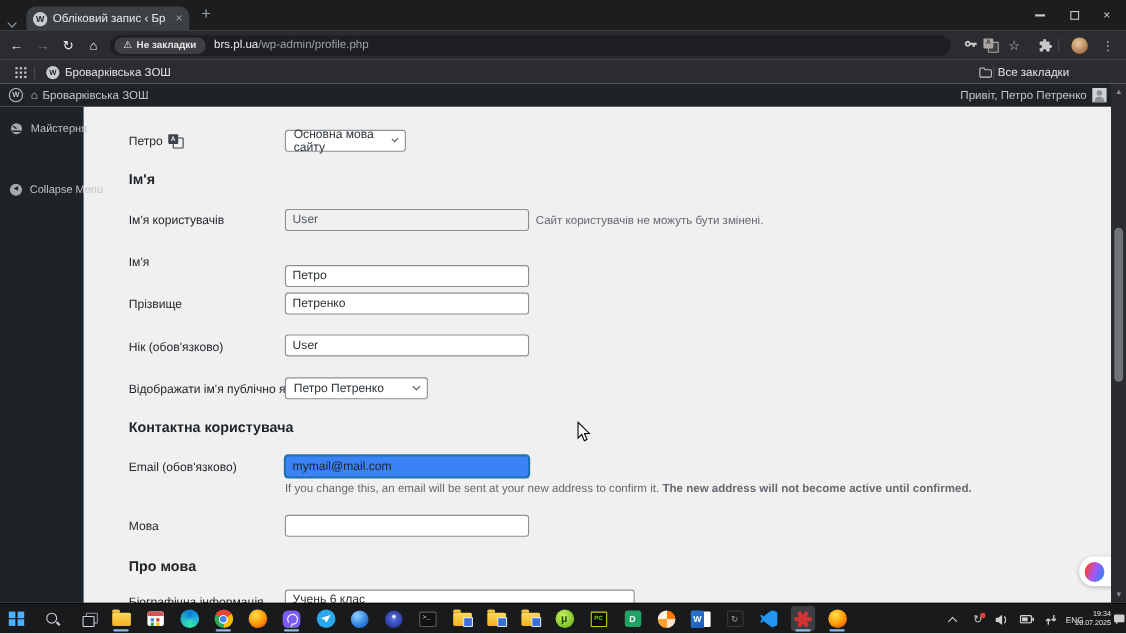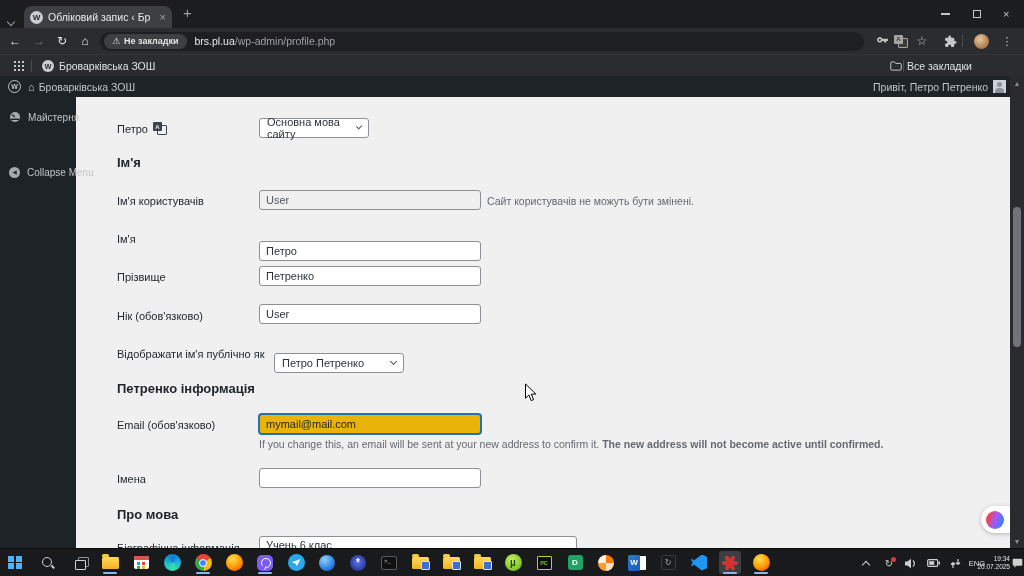--- a/index.html
+++ b/index.html
@@ -56,21 +56,21 @@
   .sbitem.active { background:#2271b1; color:#fff; }
   .sbitem.active::after { content:''; position:absolute; left:100px; top:50%; margin-top:-5px; border:5px solid transparent; border-left:6px solid #2271b1; }
   .collapse-ic { width:11px; height:11px; border-radius:50%; background:#a7aaad; color:#1d2327; font-size:5.5px; display:flex; align-items:center; justify-content:center; }
 
   
   .label { position:absolute; left:117px; font-size:11px; color:#23282d; }
   .heading { position:absolute; left:117px; font-size:13px; font-weight:bold; color:#1d2327; }
   .note { position:absolute; font-size:10.5px; color:#646970; }
   .wpinput { position:absolute; left:259px; width:222px; height:20px; border:1px solid #8c8f94; border-radius:3px; background:#fff; font:11px "Liberation Sans","DejaVu Sans",sans-serif; color:#2c3338; padding:0 6px; }
   .wpinput.disabled { background:#f0f0f1; color:#50575e; }
-  .wpinput.focused { background:#eab308; border-color:#2271b1; box-shadow:0 0 0 1px #2271b1; color:#1d2327; }
+  .wpinput.focused { background:#3b82f6; border-color:#2271b1; box-shadow:0 0 0 1px #2271b1; color:#1d2327; }
   .wpselect { position:absolute; left:259px; height:20px; border:1px solid #8c8f94; border-radius:3px; background:#fff; font-size:11px; color:#2c3338; display:flex; align-items:center; justify-content:space-between; padding:0 7px; }
   .selchev { width:5px; height:5px; border-right:1.5px solid #50575e; border-bottom:1.5px solid #50575e; transform:rotate(45deg); margin-top:-3px; }
   .transicon { position:relative; width:14px; height:13px; display:inline-block; }
   .transicon::before { content:''; position:absolute; right:0; bottom:0; width:8px; height:8px; border:1.2px solid #3c434a; border-radius:1px; background:#f0f0f1; }
   .transicon i { position:absolute; left:0; top:0; width:9px; height:9px; background:#3c434a; border-radius:1px; color:#f0f0f1; font-style:normal; font-size:6px; font-weight:bold; display:flex; align-items:center; justify-content:center; }
   .wpbio { position:absolute; left:259px; top:536px; width:318px; height:46px; border:1px solid #8c8f94; border-radius:3px; background:#fff; font:11px "Liberation Sans","DejaVu Sans",sans-serif; color:#2c3338; padding:2px 6px; resize:none; }
 
   
   .scrollbar { position:absolute; right:0; top:76px; width:14px; height:472px; background:#2a2b2e; z-index:6; }
   .sb-arrow { position:absolute; left:0; width:14px; text-align:center; color:#8a8d91; font-size:7px; }
@@ -274,32 +274,32 @@
     <span class="label" style="top:233px;">Ім'я</span>
     <input class="wpinput" style="top: 241px;" readonly="" value="Петро">
 
     <span class="label" style="top:271px;">Прізвище</span>
     <input class="wpinput" style="top: 266px;" readonly="" value="Петренко">
 
     <span class="label" style="top:310px;">Нік (обов'язково)</span>
     <input class="wpinput" style="top: 304px;" readonly="" value="User">
 
     <span class="label" style="top:348px;">Відображати ім'я публічно як</span>
-    <div class="wpselect" style="top:353px; width:130px;margin-left:15px;">
+    <div class="wpselect" style="top:343px; width:130px;">
       <span>Петро Петренко</span>
       <span class="selchev"></span>
     </div>
 
-    <div class="heading" style="top:381px;">Петренко інформація</div>
+    <div class="heading" style="top:381px;">Контактна користувача</div>
 
     <span class="label" style="top:419px;">Email (обов'язково)</span>
     <input class="wpinput focused" style="top: 414px;" readonly="" value="mymail@mail.com">
     <span class="note" style="left:259px; top:438px;"><span>If you change this, an email will be sent at your new address to confirm it.</span> <b>The new address will not become active until confirmed.</b></span>
 
-    <span class="label" style="top:473px;">Імена</span>
+    <span class="label" style="top:473px;">Мова</span>
     <input class="wpinput" style="top: 468px;" readonly="" value="">
 
     <div class="heading" style="top:507px;">Про мова</div>
 
     <span class="label" style="top:542px;">Біографічна інформація</span>
     <textarea class="wpbio" readonly="" style="">Учень 6 клас</textarea>
   </div>
 
   <div class="aiwidget">
     <span class="brain"></span>

